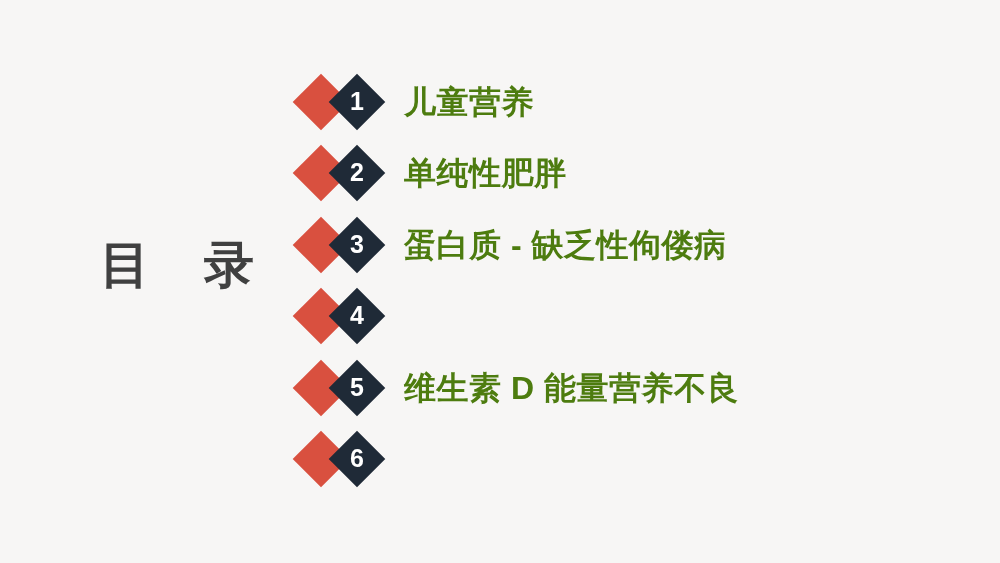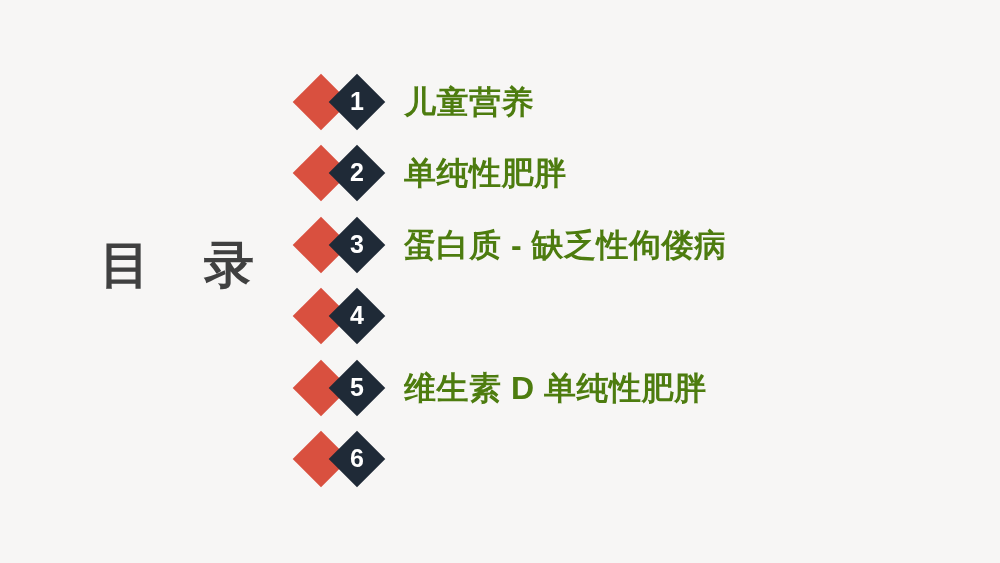--- a/index.html
+++ b/index.html
@@ -158,21 +158,21 @@
         <span class="marker-num">4</span>
       </span>
     </div>
 
     <div class="toc-row">
       <span class="marker">
         <span class="diamond diamond-red"></span>
         <span class="diamond diamond-dark"></span>
         <span class="marker-num">5</span>
       </span>
-      <span class="toc-label">维生素 D 单纯性肥胖</span>
+      <span class="toc-label">维生素 D 能量营养不良</span>
     </div>
 
     <div class="toc-row">
       <span class="marker">
         <span class="diamond diamond-red"></span>
         <span class="diamond diamond-dark"></span>
         <span class="marker-num">6</span>
       </span>
     </div>
 

